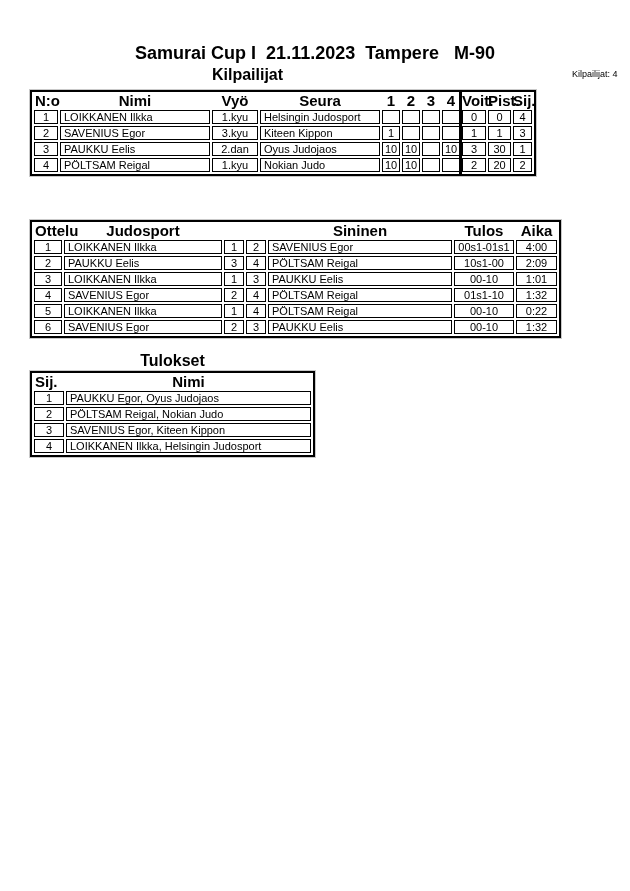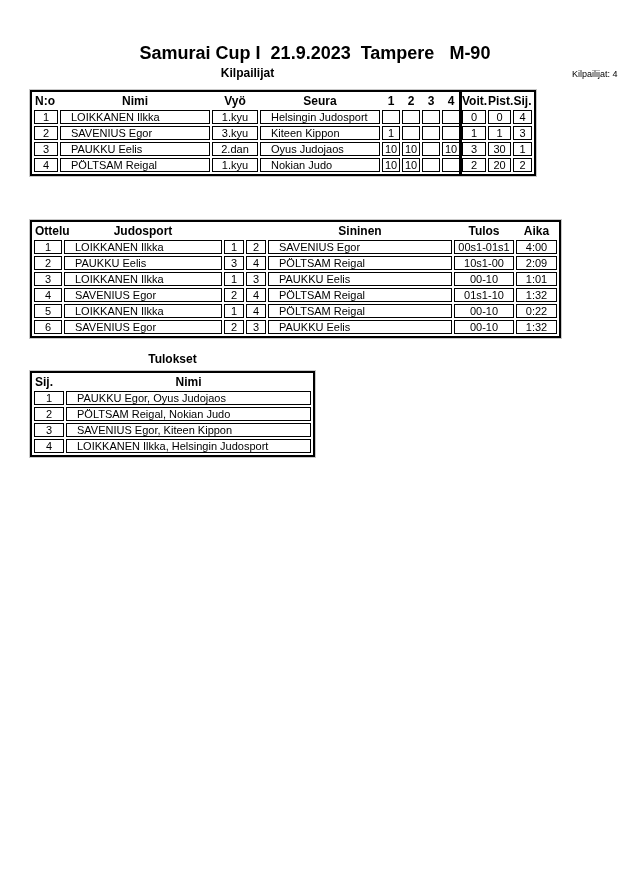--- a/index.html
+++ b/index.html
@@ -5,53 +5,53 @@
   html,body { margin:0; padding:0; background:#ffffff; }
   .page {
     position:relative; width:630px; height:891px; background:#fff;
     font-family:"Liberation Sans", sans-serif; color:#000; overflow:hidden;
   }
   .title {
     position:absolute; top:43px; left:0; width:630px; text-align:center;
     font-weight:bold; font-size:18px; line-height:21px; white-space:pre;
   }
   .count { position:absolute; top:69px; left:572px; font-size:9px; }
-  .h { position:absolute; font-weight:bold; font-size:12px; text-align:center; white-space:pre; }
+  .h { position:absolute; font-weight:bold; font-size:16px; text-align:center; white-space:pre; }
   .k-head { top:66px;  left:30px; width:435px; }
   .o-head { top:198px; left:30px; width:531px; }
   .r-head { top:352px; left:30px; width:285px; }
   .twrap { position:absolute; }
   .t1 { top:90px;  left:30px; }
   .t2 { top:220px; left:30px; }
   .t3 { top:371px; left:30px; }
   table {
     border-collapse:separate; border-spacing:2px; border:2px solid #000;
     table-layout:fixed; background:#fff; outline:1px solid #c9c9c9;
   }
   .t1 table { width:506px; }
   .t2 table { width:531px; }
   .t3 table { width:285px; }
   th {
-    font-weight:bold; font-size:12px; padding:0; height:14px; line-height:14px;
+    font-weight:bold; font-size:15px; padding:0; height:14px; line-height:14px;
     white-space:nowrap; overflow:visible; text-align:center;
   }
   td {
     border:1px solid #000; font-size:11px; padding:0; height:12px; line-height:12px;
     white-space:nowrap; overflow:hidden; text-align:center;
   }
-  .l  { text-align:left; padding-left:10px; }
+  .l  { text-align:left; padding-left:3px; }
   th.l{ text-align:left; padding-left:1px; }
   .groupline { position:absolute; left:429px; top:0; bottom:0; width:3px; background:#000; }
 </style>
 </head>
 <body>
 
 <div class="page">
 
-  <div class="title">Samurai Cup I  21.9.2023  Tampere   M-90</div>
+  <div class="title">Samurai Cup I  21.11.2023  Tampere   M-90</div>
   <div class="count">Kilpailijat: 4</div>
 
   <div class="h k-head">Kilpailijat</div>
 
   <div class="twrap t1">
     <table>
       <colgroup>
         <col style="width:24px">
           <col style="width:150px">
           <col style="width:46px">

